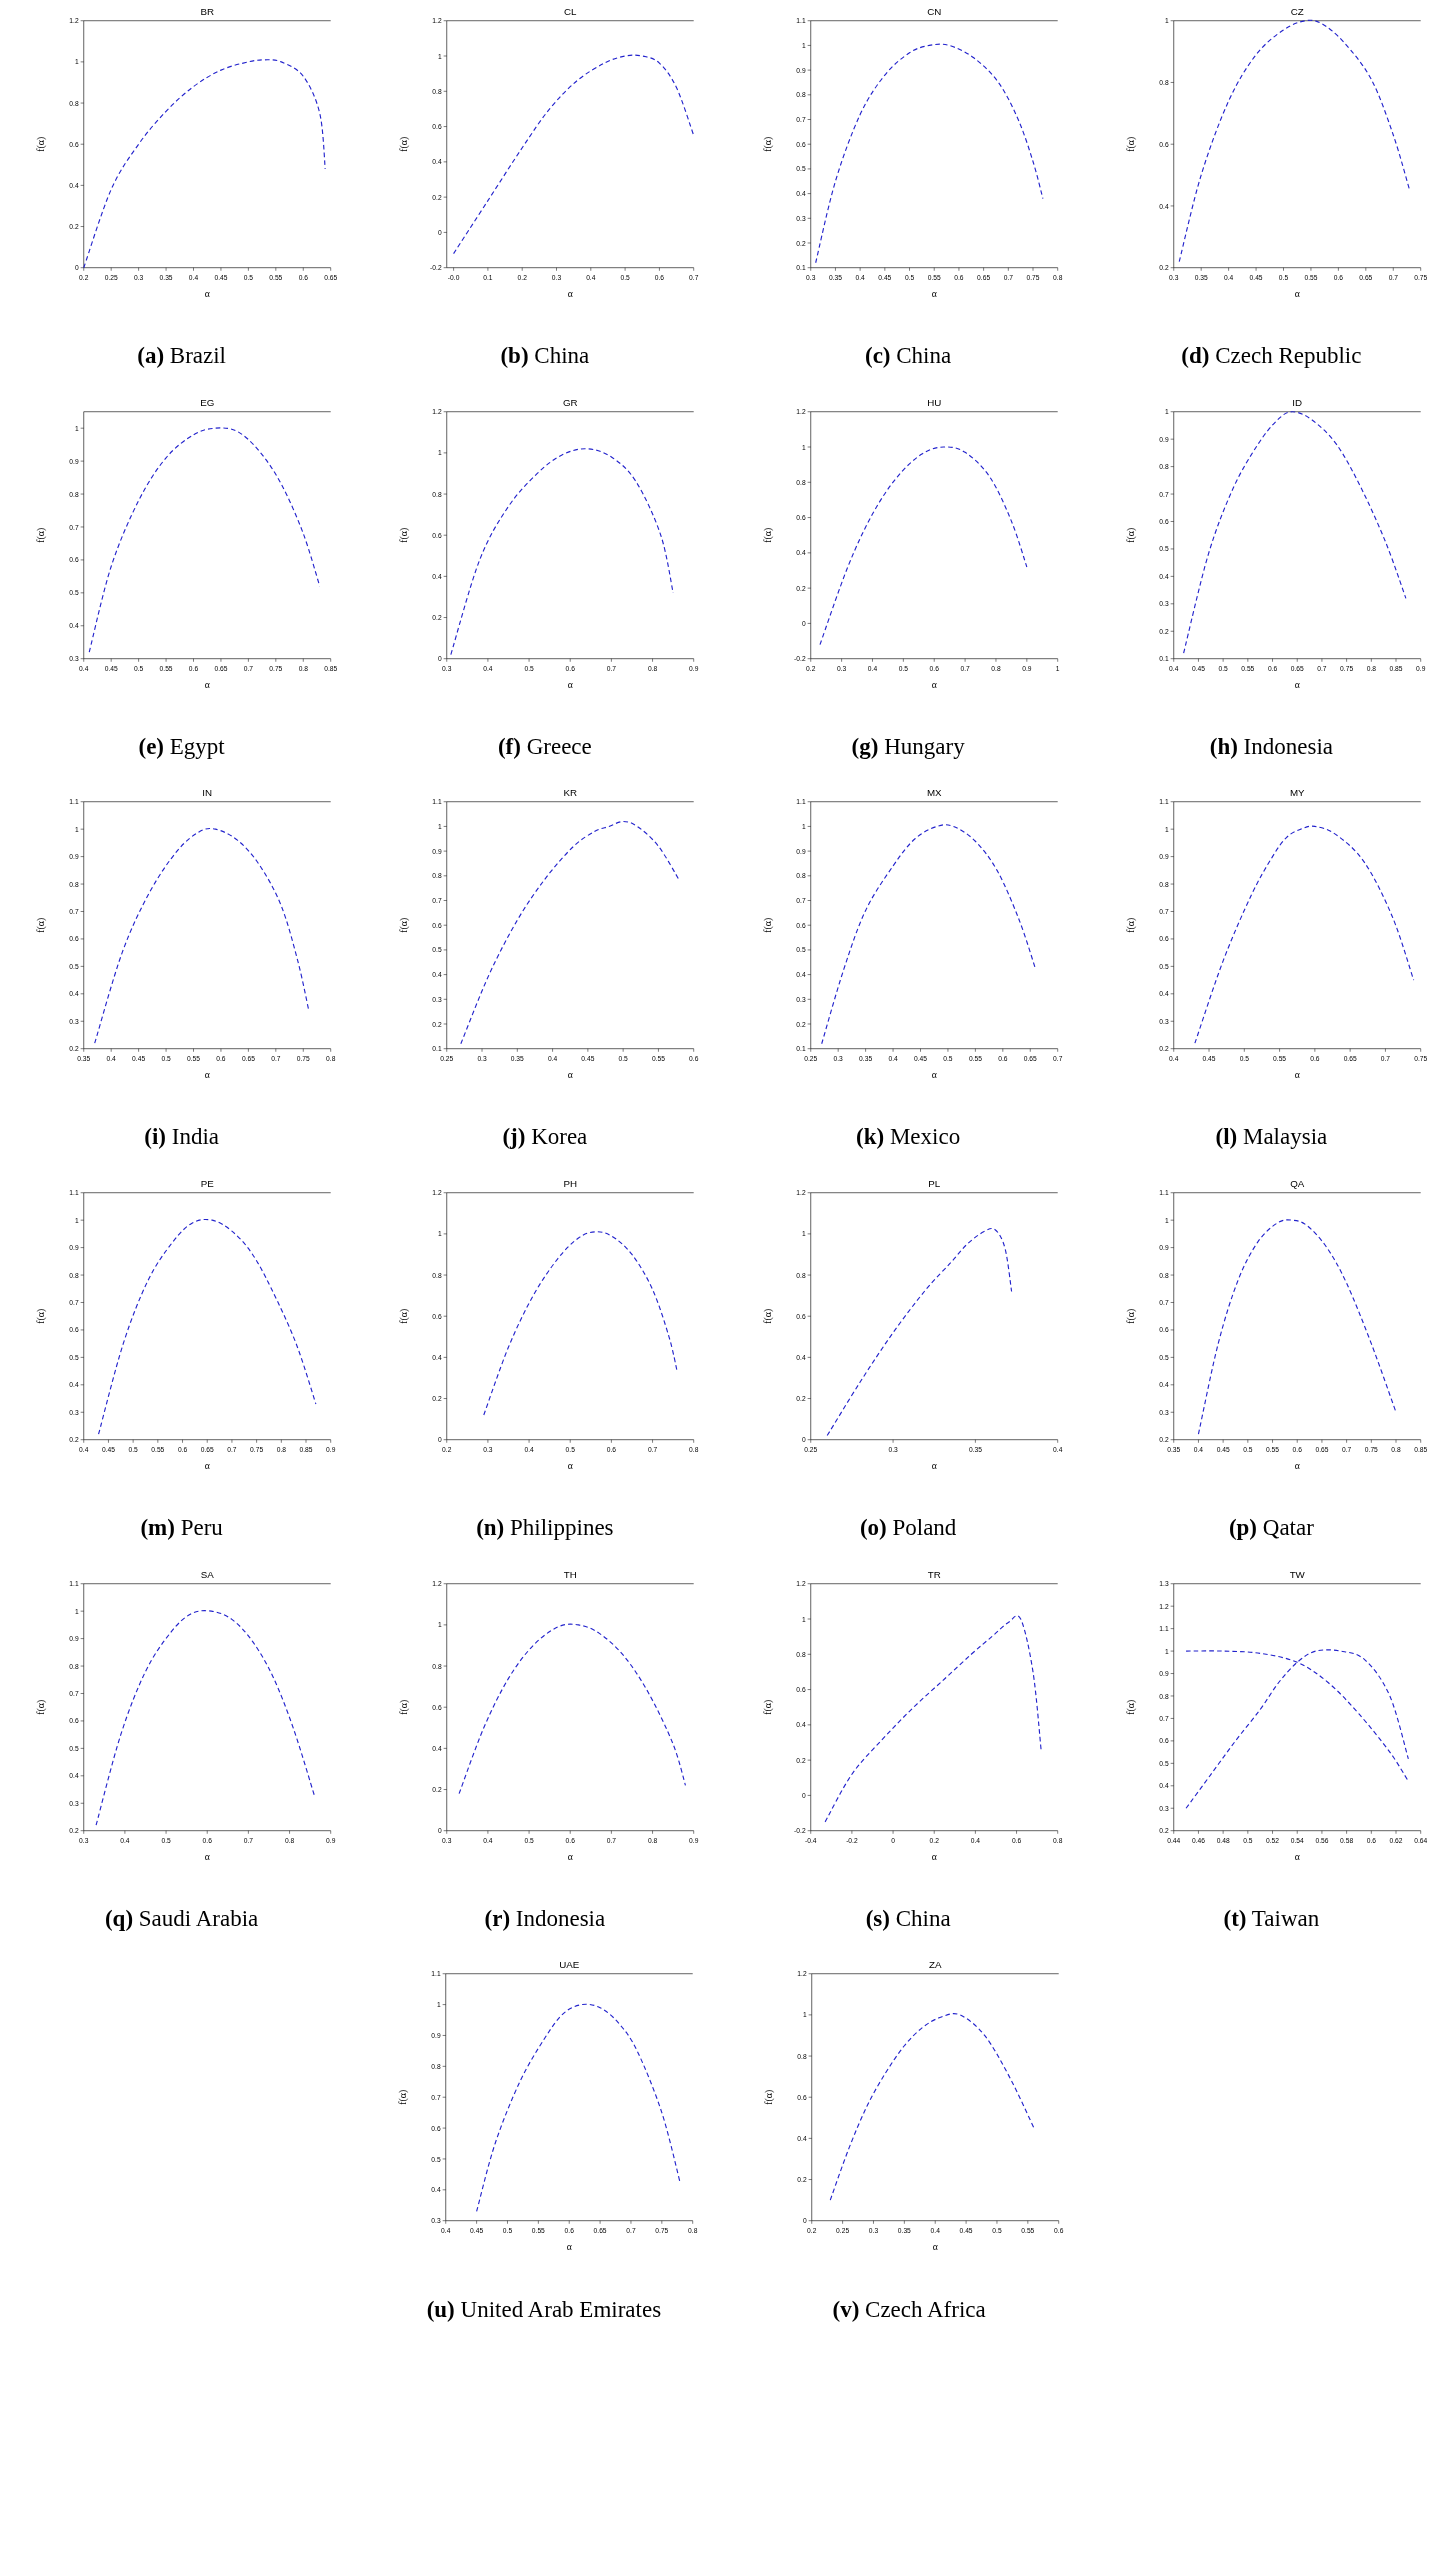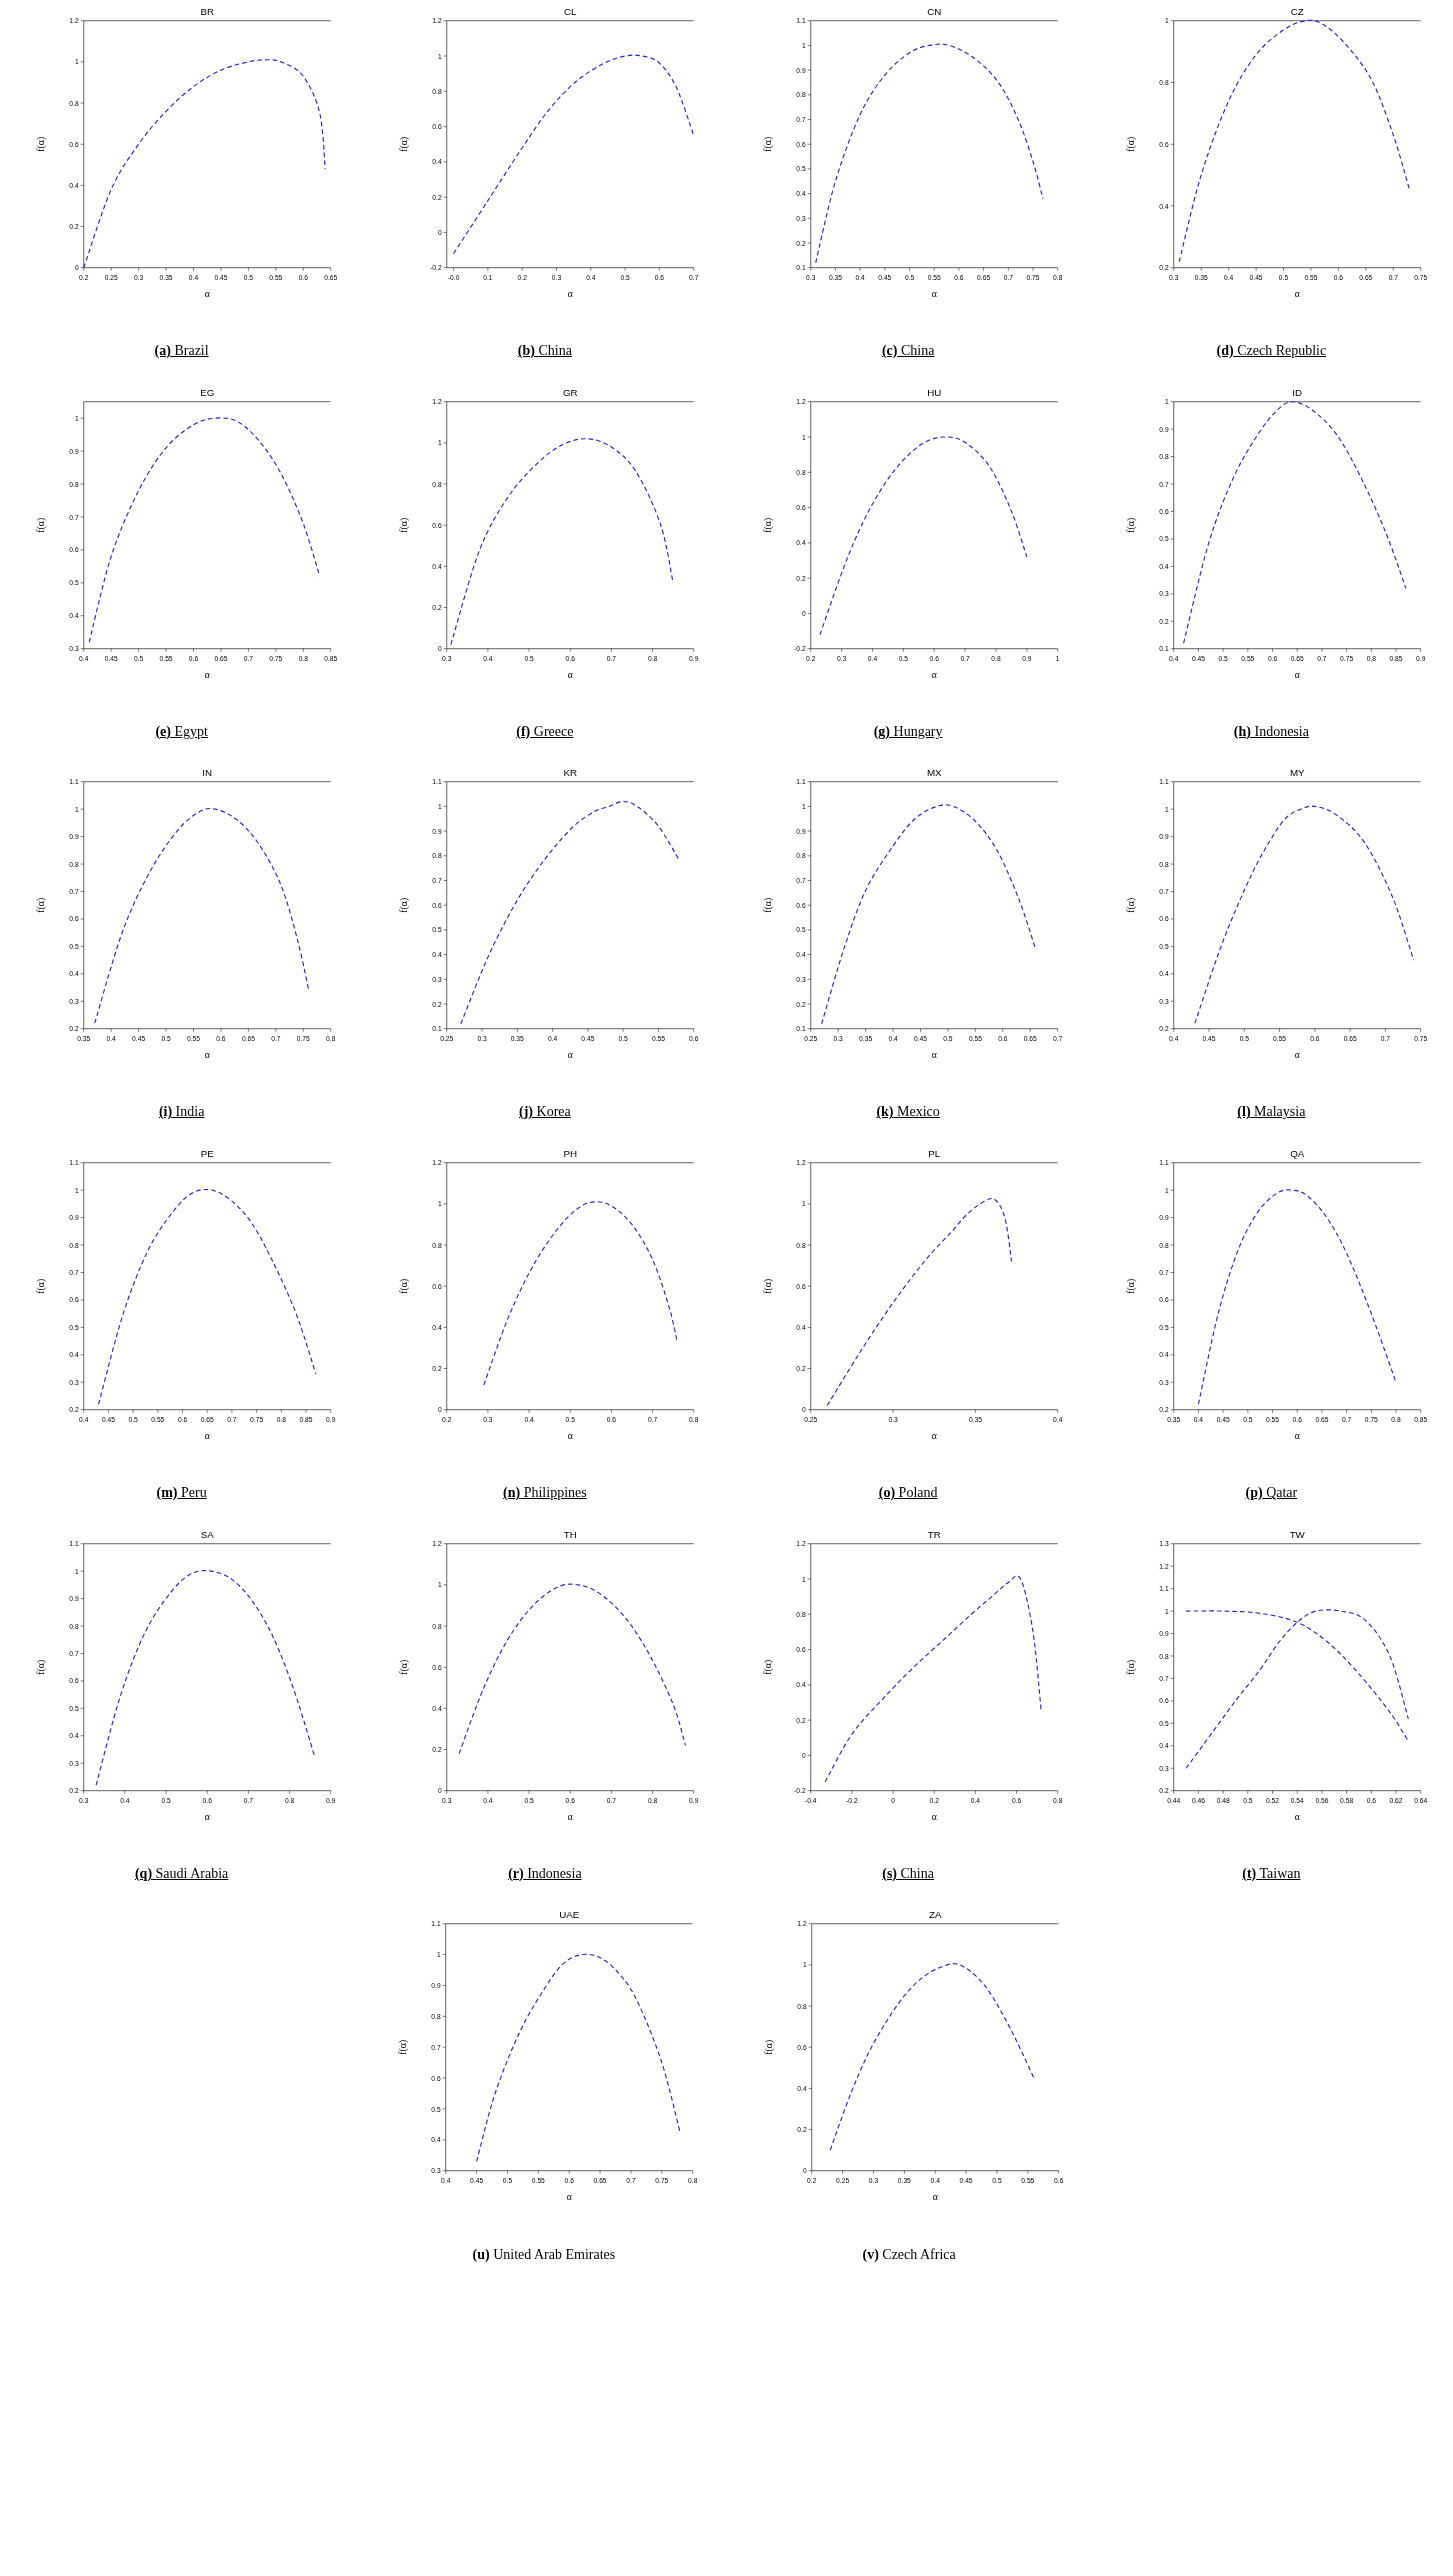--- a/index.html
+++ b/index.html
@@ -1,22 +1,22 @@
 <!DOCTYPE html>
 <html style="font-size:8.2px"><head>
 <meta charset="utf-8">
 <style>
   html,body{margin:0;padding:0;background:#ffffff;}
   body{width:1453px;height:2729px;font-family:"Liberation Serif",serif;}
   .sheet{width:1453px;height:2729px;position:relative;box-sizing:border-box;padding:0 0 0 0;}
-  .grid{display:grid;grid-template-columns:repeat(4,1fr);gap:0;text-decoration:underline;}
+  .grid{display:grid;grid-template-columns:repeat(4,1fr);gap:0;}
   .cell{display:flex;flex-direction:column;align-items:center;}
   .panel{position:relative;width:319px;height:340px;}
   .panel svg{display:block;}
-  .caption{font-family:"Liberation Serif",serif;font-size:14px;color:#000;margin-top:3.1px;margin-bottom:21.6px;text-align:center;}
+  .caption{font-family:"Liberation Serif",serif;font-size:23px;color:#000;margin-top:3.1px;margin-bottom:21.6px;text-align:center;}
   .caption b{font-weight:bold;}
   .last-row{display:grid;grid-template-columns:repeat(4,1fr);gap:8px;}
   .plot-title{font-family:"Liberation Sans",sans-serif;font-size:19px;fill:#000;}
   .tick{font-family:"Liberation Sans",sans-serif;font-size:13px;fill:#000;}
   .axlabel{font-family:"Liberation Serif",serif;font-size:19px;fill:#000;}
   .curve{fill:none;stroke:#2222cc;stroke-width:2.2;stroke-dasharray:9 6;}
   .axis{stroke:#000;stroke-width:1.2;fill:none;}
 </style>
 </head>
 <body>

